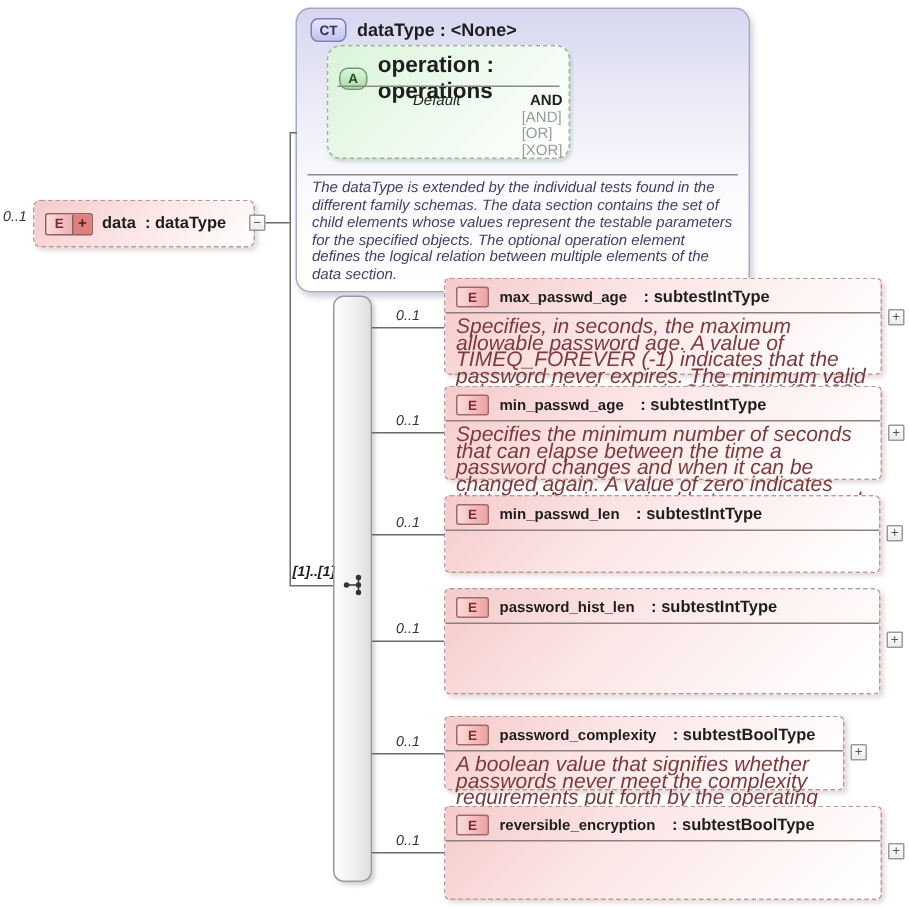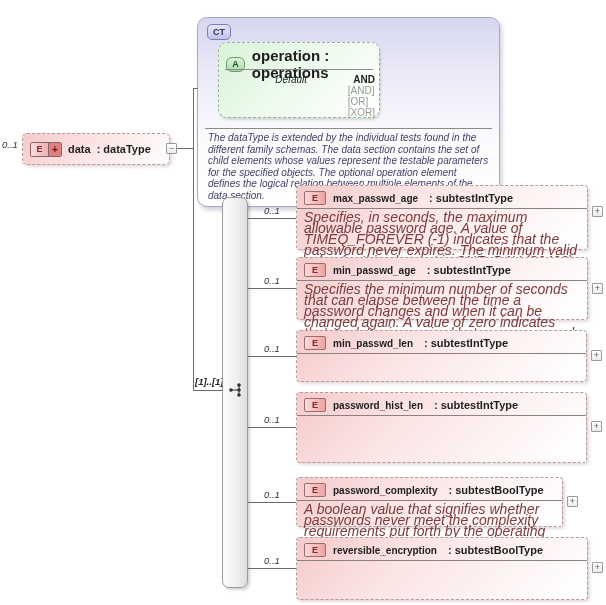--- a/index.html
+++ b/index.html
@@ -2,21 +2,21 @@
 <html><head>
 <meta charset="utf-8">
 <style>
   html,body{margin:0;padding:0;background:#fff;}
   #canvas{
     position:relative;width:606px;height:605px;background:#ffffff;overflow:hidden;
     font-family:"Liberation Sans",sans-serif;color:#222;
   }
   
   .ct-box{
-    position:absolute;left:197px;top:17px;width:303px;height:190px;
+    position:absolute;left:197px;top:5px;width:303px;height:190px;
     border:1px solid #a8a8c4;border-radius:10px;
     background:linear-gradient(180deg,#d6d6f0 0%,#e9e9f7 28%,#fbfbfe 65%,#ffffff 100%);
     box-shadow:2px 3px 4px rgba(120,120,150,.35);
     box-sizing:border-box;
   }
   .ct-header{display:flex;align-items:center;gap:7px;padding:6px 0 0 9px;}
   .badge-ct{
     display:inline-flex;align-items:center;justify-content:center;
     width:22px;height:14px;border:1px solid #7d7dbd;border-radius:5px;
     background:linear-gradient(180deg,#e6e6fa,#c3c3ec);
@@ -114,20 +114,21 @@
   .comp-icon{position:absolute;left:228px;top:382px;width:16px;height:16px;}
 </style>
 </head>
 <body>
 
 <div id="canvas">
 
   <div class="ct-box">
     <div class="ct-header">
       <span class="badge-ct">CT</span>
+      <span class="ct-title">dataType : &lt;None&gt;</span>
     </div>
     <div class="attr-box">
       <div class="attr-header">
         <span class="badge-a">A</span>
         <span class="attr-title">operation : operations</span>
       </div>
       <div class="attr-divider"></div>
       <div class="attr-details">
         <div class="attr-row">
           <span class="attr-label">Default</span>

